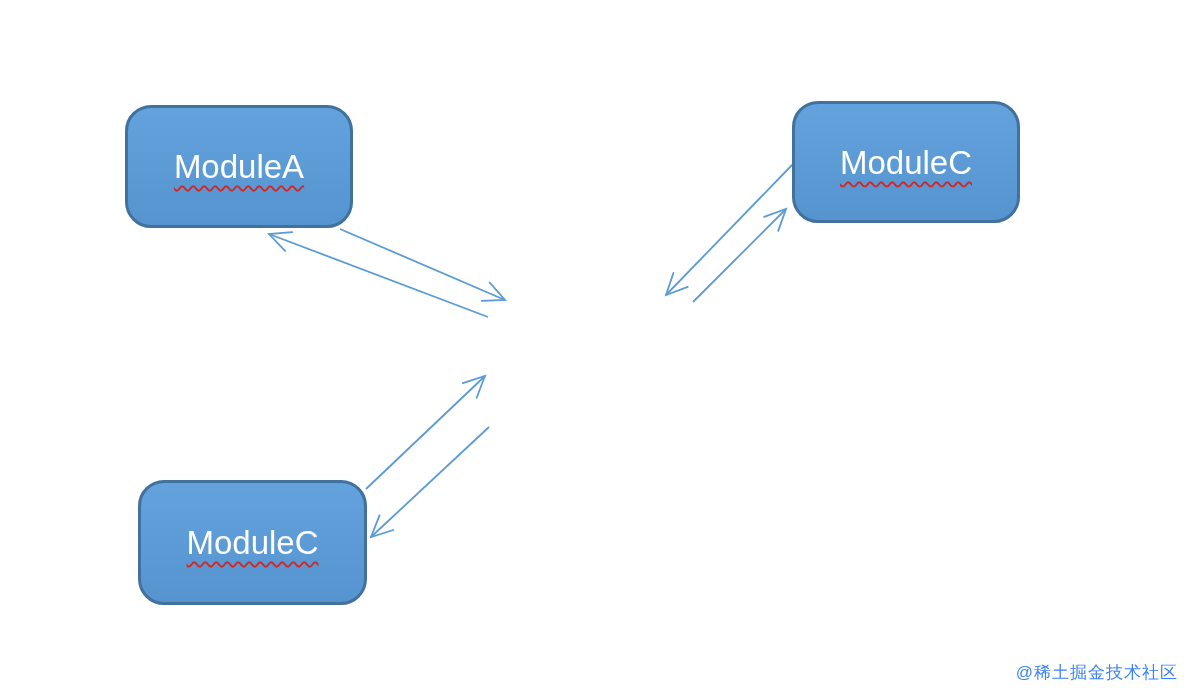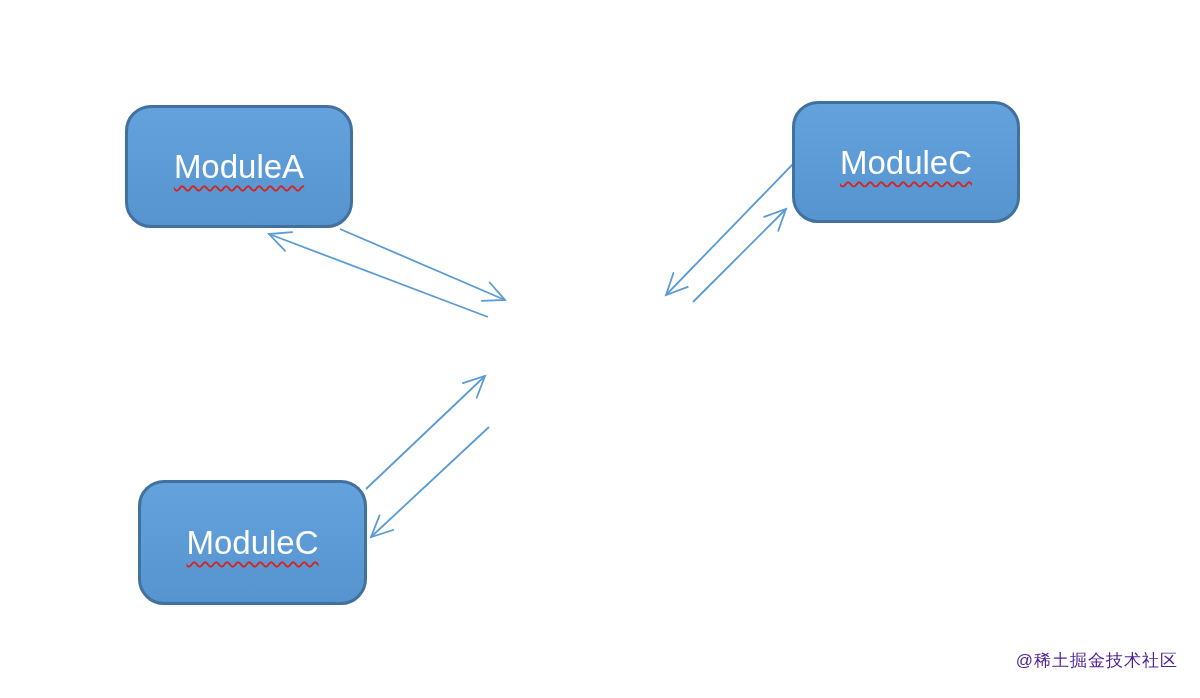--- a/index.html
+++ b/index.html
@@ -32,22 +32,22 @@
     text-decoration-line: underline;
     text-decoration-style: wavy;
     text-decoration-color: #d02724;
     text-decoration-thickness: 1.5px;
     text-underline-offset: 7px;
     white-space: nowrap;
   }
 
   .watermark {
     position: absolute;
-    right: 22px; bottom: 26px;
-    color: #4c1d95;
+    right: 22px; bottom: 14px;
+    color: #3b82f6;
     font-size: 17px;
     letter-spacing: 1px;
     white-space: nowrap;
   }
 </style>
 </head>
 <body>
 
 <div class="canvas">
 

